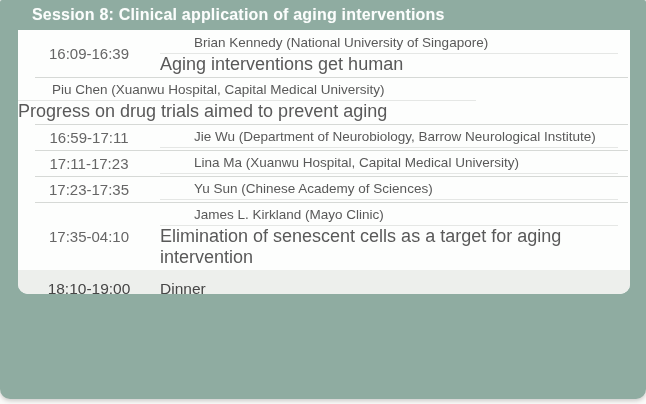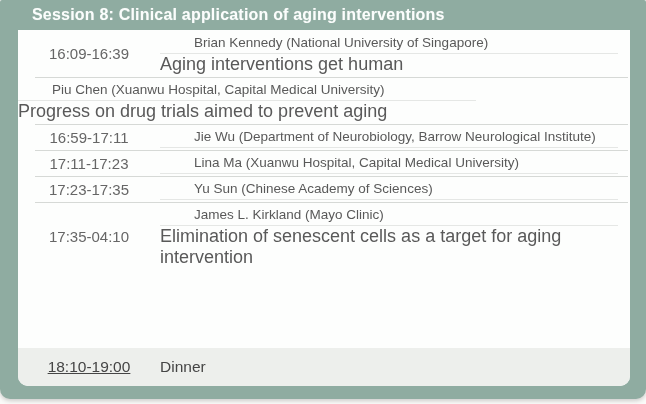--- a/index.html
+++ b/index.html
@@ -36,21 +36,21 @@
   .session-title{
     color:var(--header-text);
     font-size:16px;
     font-weight:700;
     letter-spacing:0.2px;
     text-shadow:0 0 1px rgba(255,255,255,0.3);
   }
   .card{
     position:absolute;
     left:18px; top:30px;
-    width:612px; height:356px;
+    width:612px; height:264px;
     background:var(--card-bg);
     border-radius:0 0 10px 10px;
     overflow:hidden;
     display:flex;
     flex-direction:column;
   }
   .session-rows{flex:1 1 auto;}
   .session-row{
     position:relative;
     display:flex;

